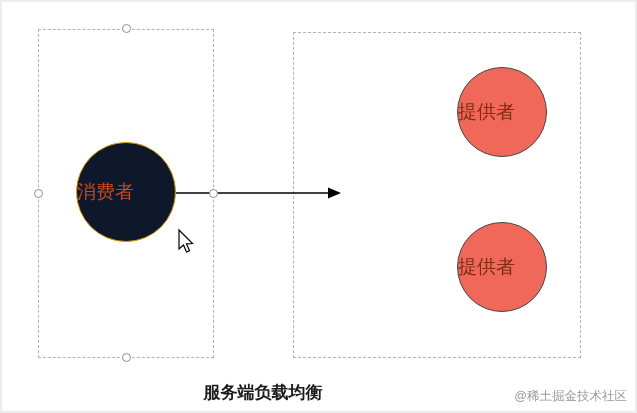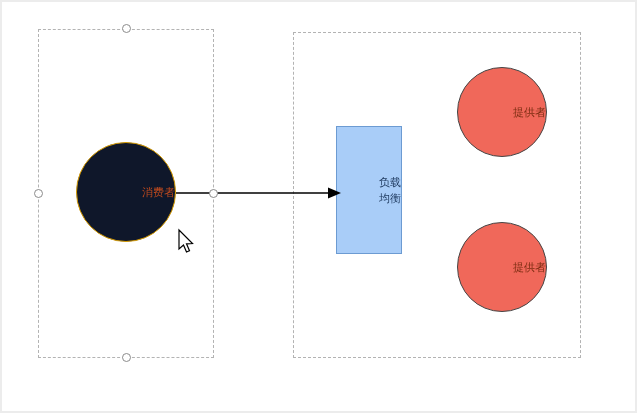--- a/index.html
+++ b/index.html
@@ -36,23 +36,23 @@
   .handle-top    { left: 120px; top: 22px;  }
   .handle-left   { left: 32px;  top: 187px; }
   .handle-right  { left: 207px; top: 187px; }
   .handle-bottom { left: 120px; top: 351px; }
 
   
   .node {
     position: absolute;
     display: flex;
     align-items: center;
-    justify-content: flex-end;
+    justify-content: flex-start;
     text-align: center;
-    font-size: 11px;
+    font-size: 19px;
     z-index: 3;
   }
   .circle { border-radius: 50%; }
   .consumer {
     left: 74px; top: 140px; width: 100px; height: 100px;
     background: #0f172a;
     border: 1.5px solid #d79b00;
     color: #bf4a1e;
   }
   .lb {
@@ -116,31 +116,29 @@
     <span class="label">消费者</span>
   </div>
 
   <svg class="overlay" viewBox="0 0 637 413" xmlns="http://www.w3.org/2000/svg">
     <line x1="174" y1="191" x2="327" y2="191" stroke="#000000" stroke-width="1.7"></line>
     <polygon points="326,185.5 339,191 326,196.5" fill="#000000"></polygon>
   </svg>
 
   <div class="handle handle-right"></div>
 
-  <div class="node lb">
-    <span class="label">负载
-均衡</span>
-  </div>
 
   <div class="node circle provider provider-1">
     <span class="label">提供者</span>
   </div>
   <div class="node circle provider provider-2">
     <span class="label">提供者</span>
   </div>
 
   <svg class="overlay cursor-overlay" viewBox="0 0 637 413" xmlns="http://www.w3.org/2000/svg">
     <path d="M177 228 L177 247 L181.5 243 L184.5 250 L187.5 248.7 L184.5 241.8 L190.5 241.5 Z" fill="#ffffff" stroke="#000000" stroke-width="1.2"></path>
   </svg>
 
+  <div class="caption">服务端负载均衡</div>
 
+  <div class="watermark">@稀土掘金技术社区</div>
 
 </div>
 
 </body></html>

